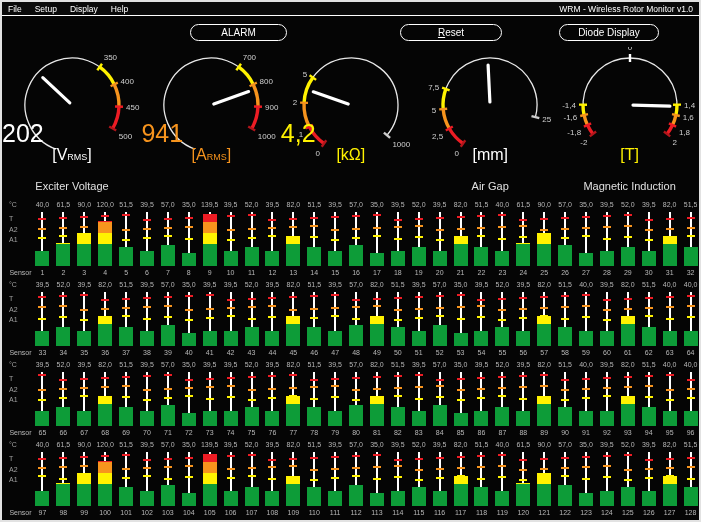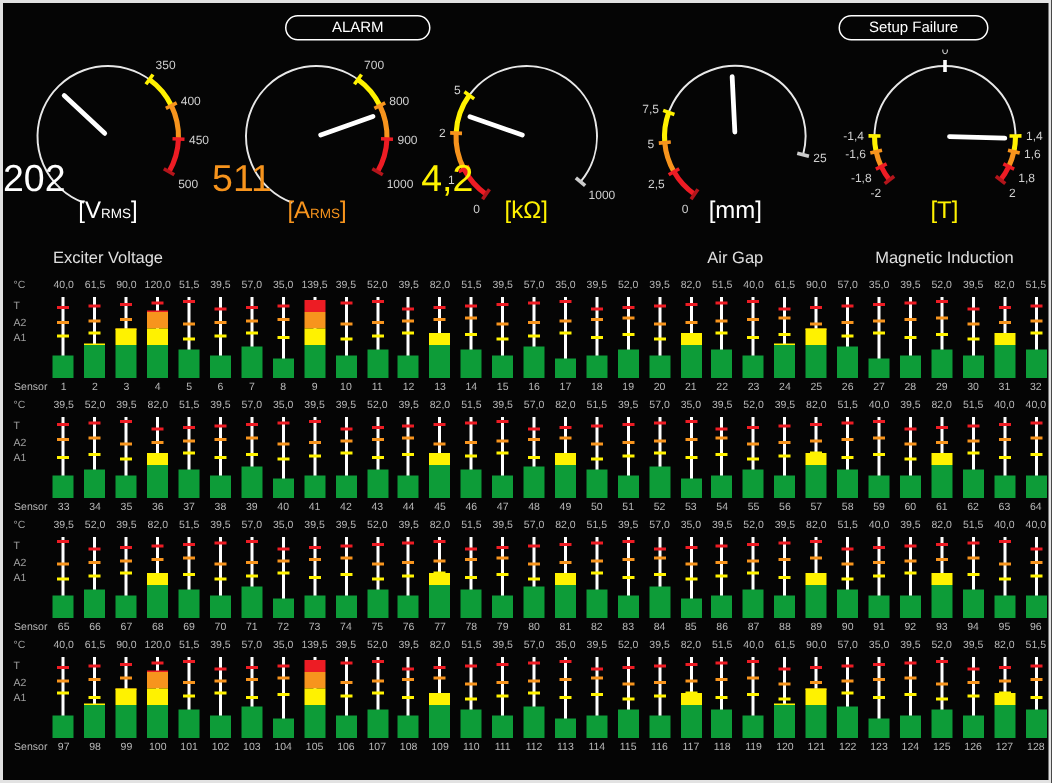--- a/index.html
+++ b/index.html
@@ -65,24 +65,32 @@
   .seg { width:14px; }
   .cell-num {
     height:9px; font-size:7px; color:#b8b8b8; text-align:center; line-height:9px; margin-top:2px;
   }
 </style>
 </head>
 <body>
 
 <div id="app">
 
+  <div class="menubar">
+    <span class="menu-item">File</span>
+    <span class="menu-item">Setup</span>
+    <span class="menu-item">Display</span>
+    <span class="menu-item">Help</span>
+    <span class="win-title">WRM - Wireless Rotor Monitor v1.0</span>
+  </div>
 
   <div class="toolbar">
     <button class="tbtn" id="btn-alarm">ALARM</button>
-    <button class="tbtn" id="btn-diode">Setup Failure</button>
+    <button class="tbtn" id="btn-reset"><u>R</u><span>eset</span></button>
+    <button class="tbtn" id="btn-diode">Diode Display</button>
   </div>
 
   <div class="gauge-row" id="gauges">
       <div class="gauge-cell">
         <svg width="140" height="136" viewBox="0 0 140 136">
           <path d="M 53.93 102.17 A 47 47 0 1 1 110.70 81.50" fill="none" stroke="#e8e8e8" stroke-width="1.3"></path>
           <path d="M 97.63 19.98 A 47 47 0 0 1 112.24 37.40" fill="none" stroke="#fff200" stroke-width="3.4"></path>
           <path d="M 112.24 37.40 A 47 47 0 0 1 116.97 59.64" fill="none" stroke="#f7941d" stroke-width="3.4"></path>
           <path d="M 116.97 59.64 A 47 47 0 0 1 110.70 81.50" fill="none" stroke="#ed1c24" stroke-width="3.4"></path>
           <line x1="95.3" y1="23.2" x2="100.0" y2="16.7" stroke="#fff200" stroke-width="2.4"></line>
@@ -108,21 +116,21 @@
           <line x1="95.3" y1="23.2" x2="100.0" y2="16.7" stroke="#fff200" stroke-width="2.4"></line>
           <text x="101.7" y="13.3" text-anchor="start" font-size="8" fill="#d0d0d0" font-family="Liberation Sans, sans-serif">700</text>
           <line x1="108.6" y1="39.2" x2="115.8" y2="35.6" stroke="#f7941d" stroke-width="2.4"></line>
           <text x="118.5" y="37.3" text-anchor="start" font-size="8" fill="#d0d0d0" font-family="Liberation Sans, sans-serif">800</text>
           <line x1="113.0" y1="59.5" x2="121.0" y2="59.8" stroke="#ed1c24" stroke-width="2.4"></line>
           <text x="124.0" y="62.9" text-anchor="start" font-size="8" fill="#d0d0d0" font-family="Liberation Sans, sans-serif">900</text>
           <line x1="107.2" y1="79.5" x2="114.2" y2="83.5" stroke="#b3151b" stroke-width="2.4"></line>
           <text x="116.8" y="92.0" text-anchor="start" font-size="8" fill="#d0d0d0" font-family="Liberation Sans, sans-serif">1000</text>
           <line x1="72.8" y1="57.0" x2="107.6" y2="44.6" stroke="#ffffff" stroke-width="3.2" stroke-linecap="round"></line>
         </svg>
-        <div class="gauge-value" style="color:#f7941d">511</div>
+        <div class="gauge-value" style="color:#f7941d">941</div>
         <div class="gauge-unit" style="color:#f7941d">[A<span class="sub">RMS</span>]</div>
       </div>
       <div class="gauge-cell">
         <svg width="140" height="136" viewBox="0 0 140 136">
           <path d="M 43.04 96.50 A 47 47 0 1 1 106.00 88.21" fill="none" stroke="#e8e8e8" stroke-width="1.3"></path>
           <path d="M 43.04 96.50 A 47 47 0 0 1 28.31 79.70" fill="none" stroke="#ed1c24" stroke-width="3.4"></path>
           <path d="M 28.31 79.70 A 47 47 0 0 1 23.05 55.75" fill="none" stroke="#f7941d" stroke-width="3.4"></path>
           <path d="M 23.05 55.75 A 47 47 0 0 1 31.86 30.54" fill="none" stroke="#fff200" stroke-width="3.4"></path>
           <line x1="45.3" y1="93.2" x2="40.7" y2="99.8" stroke="#b3151b" stroke-width="2.4"></line>
           <text x="39.0" y="109.2" text-anchor="end" font-size="8" fill="#d0d0d0" font-family="Liberation Sans, sans-serif">0</text>

